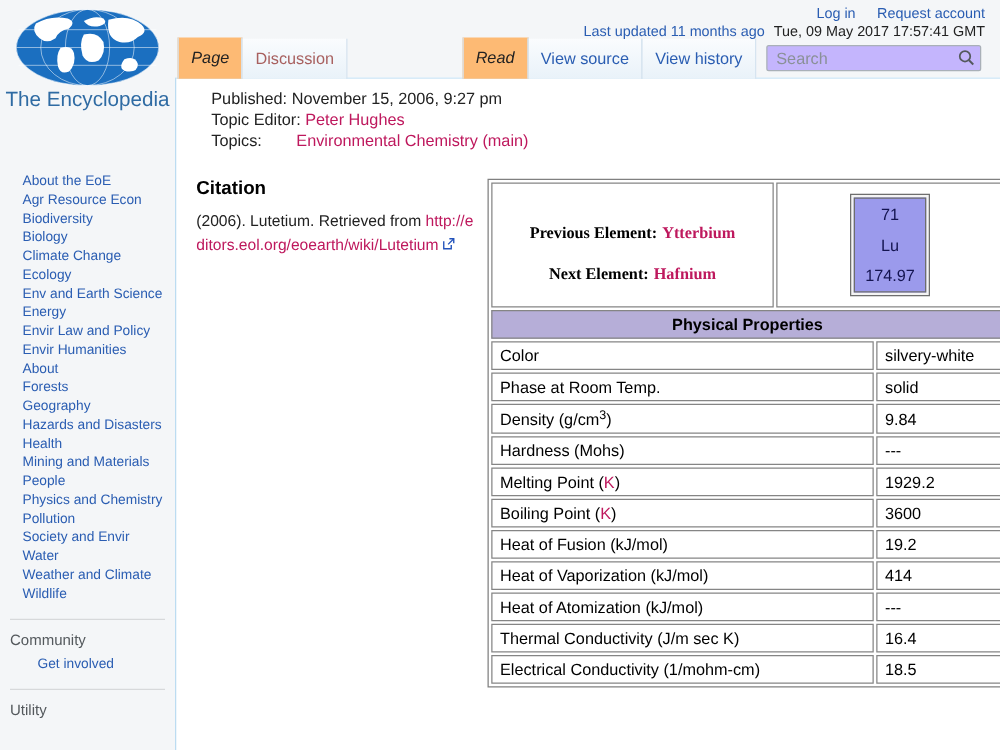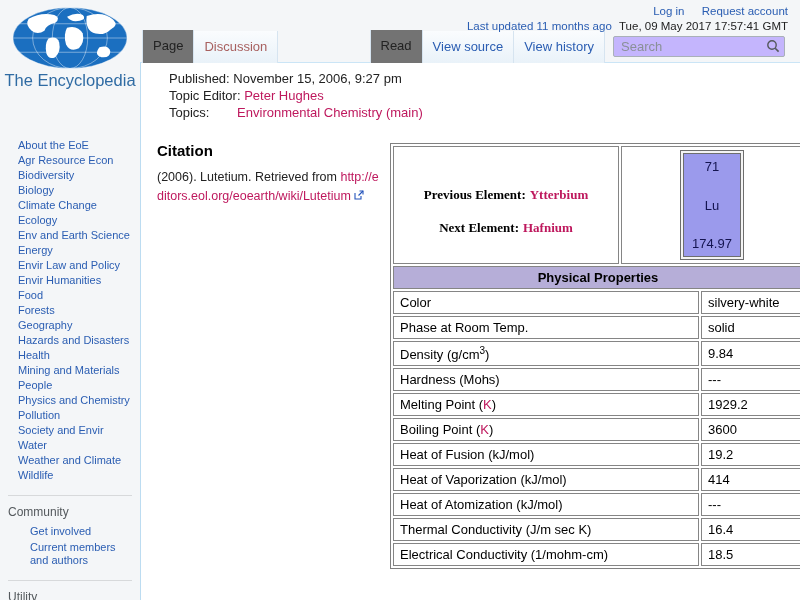--- a/index.html
+++ b/index.html
@@ -27,21 +27,21 @@
   
   .tabbar { position:absolute; top:30px; height:33px; display:flex; z-index:3; align-items:flex-end; }
   #tabbar-left { left:142px; }
   #tabbar-right { right:196px; }
   .tab {
     height:32px; padding:0 10px; font-size:13px; line-height:31px;
     background:linear-gradient(to bottom,#fafcfe 0%,#e9f2f9 100%);
     border-left:1px solid #d6e4f0; border-right:1px solid #d6e4f0; margin-right:-1px;
     white-space:nowrap;
   }
-  .tab.active { background:#737373; height:33px; color:#222; }
+  .tab.active { background:#fdba74; height:33px; color:#222;font-style:italic; }
 
   
   #search-box { position:absolute; top:36px; right:15px; width:172px; height:21px; z-index:4; }
   #search-input {
     width:100%; height:100%; border:1px solid #a9b0b8; border-radius:2px;
     padding:0 24px 0 7px; font-size:13px; color:#333; background:#c4b5fd; outline:none;
     font-family:"Liberation Sans", sans-serif;
   }
   #search-input::placeholder { color:#8a9097; }
   #search-icon { position:absolute; right:5px; top:3px; }
@@ -82,21 +82,21 @@
     width:416px; font-size:13px; background:#fff;
   }
   table.eltable td { border:1px solid #858585; padding:3px 6px; color:#000; }
   .nav-cell { text-align:center; font-weight:bold; height:100px;font-family:Liberation Serif, serif; }
   .nav-cell .nav-line1 { margin-top:12px; }
   .nav-cell .nav-line2 { margin-top:17px; }
   .nav-cell a { margin-left:4px; font-weight:bold; }
   .element-cell { text-align:center; vertical-align:middle; }
   .elbox { display:inline-block; border:1px solid #6e6e6e; background:#f4f4f4; padding:2px; }
   .elbox-inner {
-    border:1px solid #6e6e6e; background:#9b9aec; width:58px; height:104px;
+    border:1px solid #6e6e6e; background:#9b9aec; width:58px; height:76px;
     display:flex; flex-direction:column; justify-content:space-between; align-items:center;
     padding:5px 4px; font-size:13px; color:#141450;
   }
   .props-header { background:#b6aed8; font-weight:bold; text-align:center; padding:3px; }
   td.tall { padding-top:10px; padding-bottom:10px; }
   sup { font-size:10px; }
 </style>
 </head>
 <body>
 
@@ -153,38 +153,37 @@
       <li><a class="bluelink">About the EoE</a></li>
       <li><a class="bluelink">Agr Resource Econ</a></li>
       <li><a class="bluelink">Biodiversity</a></li>
       <li><a class="bluelink">Biology</a></li>
       <li><a class="bluelink">Climate Change</a></li>
       <li><a class="bluelink">Ecology</a></li>
       <li><a class="bluelink">Env and Earth Science</a></li>
       <li><a class="bluelink">Energy</a></li>
       <li><a class="bluelink">Envir Law and Policy</a></li>
       <li><a class="bluelink">Envir Humanities</a></li>
-      <li><a class="bluelink">Food</a></li>
+      <li><a class="bluelink">About</a></li>
       <li><a class="bluelink">Forests</a></li>
       <li><a class="bluelink">Geography</a></li>
       <li><a class="bluelink">Hazards and Disasters</a></li>
       <li><a class="bluelink">Health</a></li>
       <li><a class="bluelink">Mining and Materials</a></li>
       <li><a class="bluelink">People</a></li>
       <li><a class="bluelink">Physics and Chemistry</a></li>
       <li><a class="bluelink">Pollution</a></li>
       <li><a class="bluelink">Society and Envir</a></li>
       <li><a class="bluelink">Water</a></li>
       <li><a class="bluelink">Weather and Climate</a></li>
       <li><a class="bluelink">Wildlife</a></li>
     </ul>
     <div class="side-header">Community</div>
     <ul class="side-list sub">
       <li><a class="bluelink">Get involved</a></li>
-      <li><a class="bluelink">Current members and authors</a></li>
     </ul>
     <div class="side-header">Utility</div>
   </nav>
 
 <main id="content">
 
   <div id="page-meta">
     <div class="meta-row">
       <span>Published:</span>
       <span>November 15, 2006, 9:27 pm</span>

